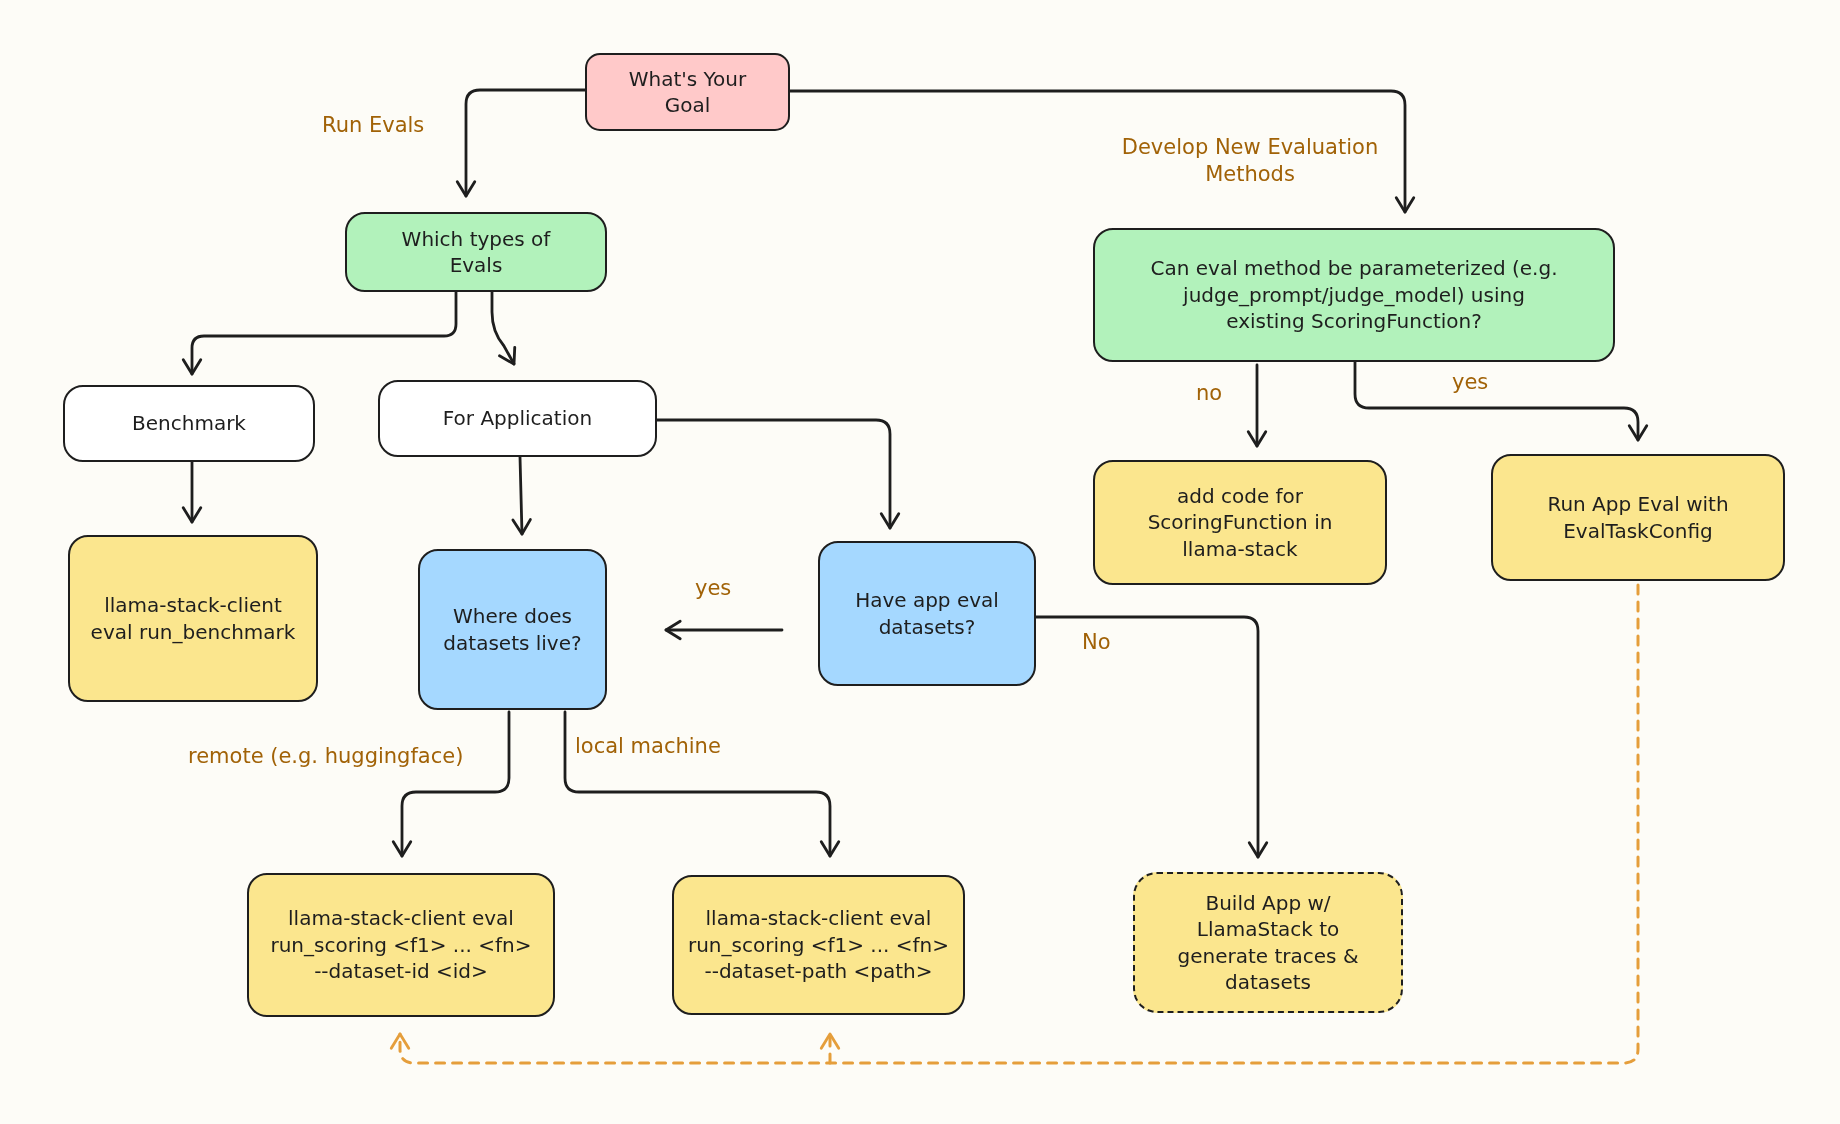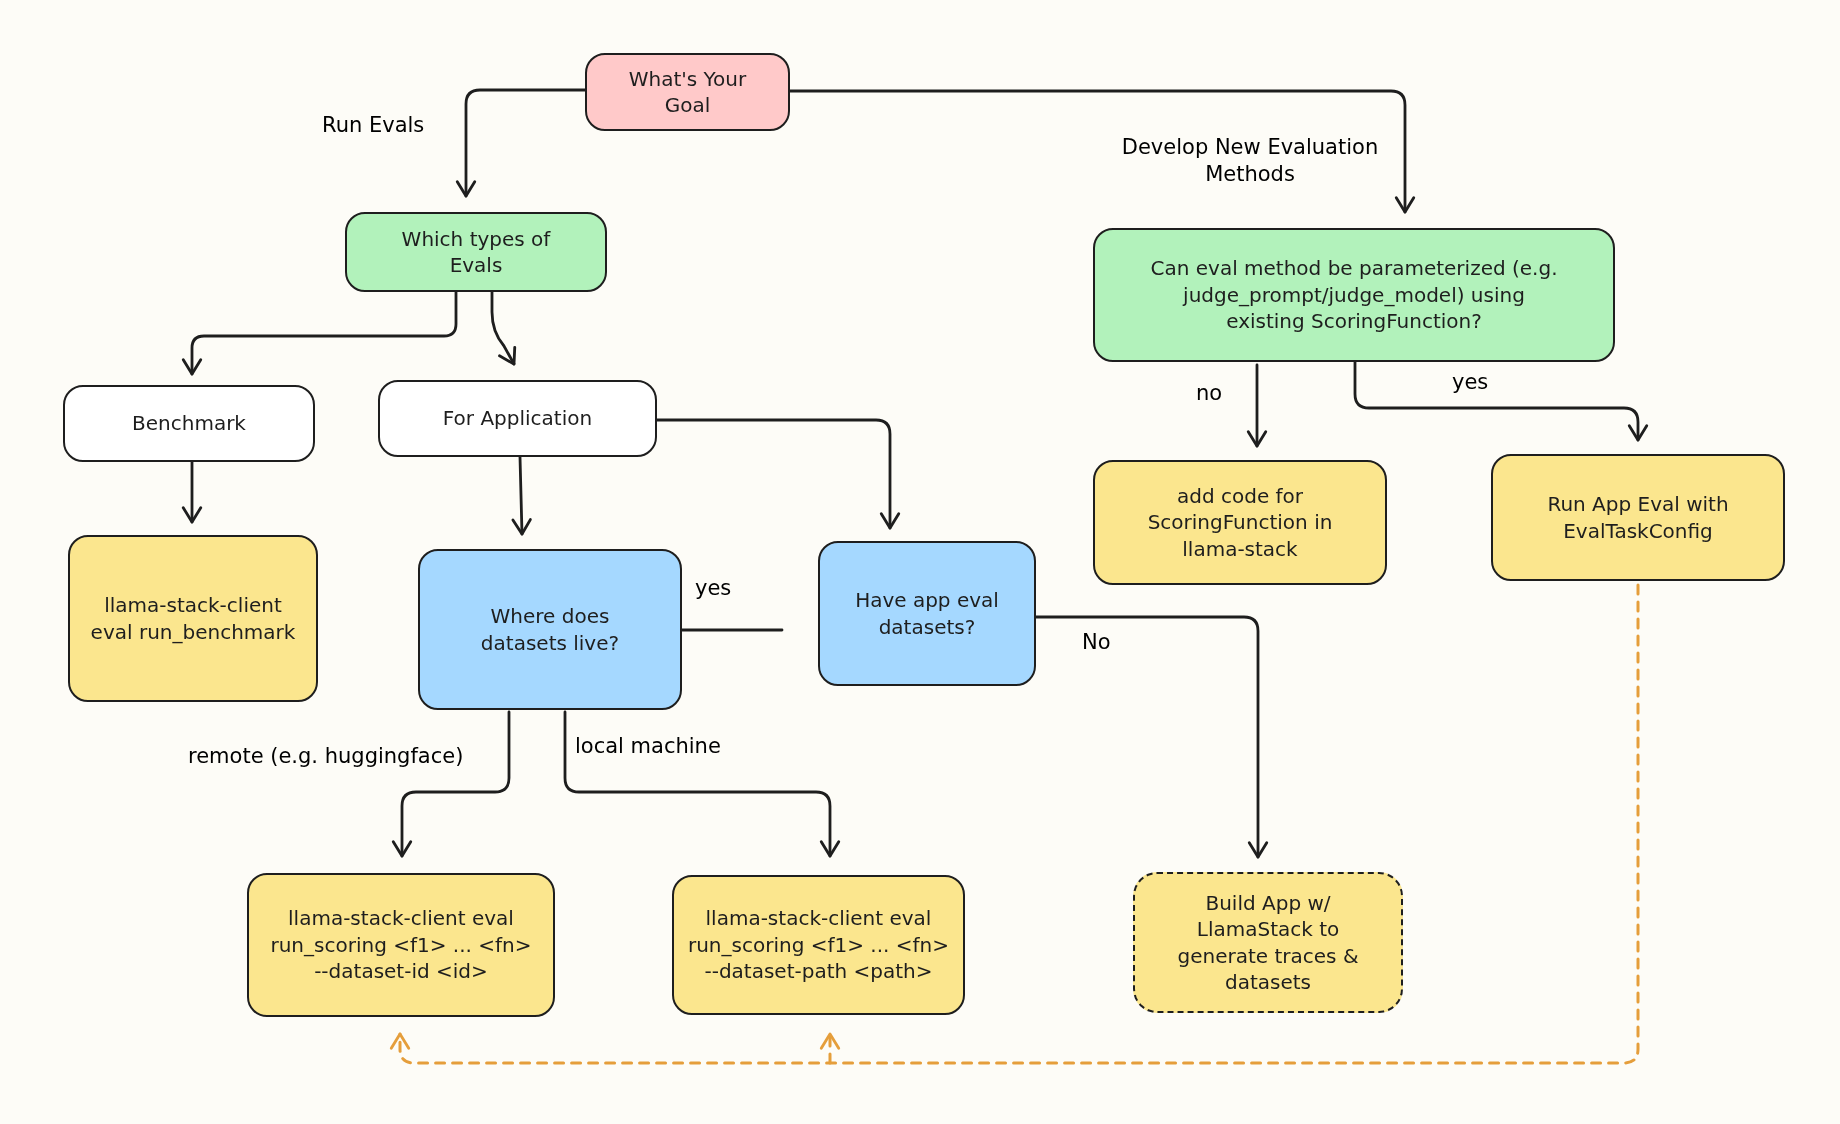--- a/index.html
+++ b/index.html
@@ -35,21 +35,21 @@
   .green  { background:#b2f2bb; }
   .blue   { background:#a5d8ff; }
   .yellow { background:#fbe68e; }
   .white  { background:#ffffff; }
   .dashed { border-style:dashed; border-radius:24px; }
   .lbl {
     position:absolute;
     font-size:21px;
     line-height:1.3;
     white-space:pre-line;
-    color:#000000;
+    color:#a16207;
   }
   .lbl.center { text-align:center; }
 </style>
 </head>
 <body>
 
 <div id="canvas">
 
   <svg id="edges" viewBox="0 0 1840 1124">
     <defs>
@@ -74,38 +74,38 @@
       <path d="M 1355 362 L 1355 394 Q 1355 408 1369 408 L 1624 408 Q 1638 408 1638 422 L 1638 440" marker-end="url(#ah)"></path>
       <path d="M 509 712 L 509 778 Q 509 792 495 792 L 416 792 Q 402 792 402 806 L 402 856" marker-end="url(#ah)"></path>
       <path d="M 565 712 L 565 778 Q 565 792 579 792 L 816 792 Q 830 792 830 806 L 830 856" marker-end="url(#ah)"></path>
     </g>
     <g fill="none" stroke="#e59e3b" stroke-width="3" stroke-linecap="round" stroke-dasharray="9 8">
       <path d="M 1638 585 L 1638 1049 Q 1638 1063 1624 1063 L 414 1063 Q 400 1063 400 1049 L 400 1034" marker-end="url(#ah-orange)"></path>
       <path d="M 830 1063 L 830 1034" marker-end="url(#ah-orange)"></path>
     </g>
   </svg>
 
-  <div class="node pink" style="left:585px;  top:53px;  width:205px; height:78px;">What's Your
+  <div class="node pink" style="left:585px;  top:53px;  width:205px; height:78px;border-radius:15px;">What's Your
 Goal</div>
 
   <div class="node green" style="left:345px;  top:212px; width:262px; height:80px;">Which types of
 Evals</div>
 
   <div class="node green" style="left:1093px; top:228px; width:522px; height:134px;">Can eval method be parameterized (e.g.
 judge_prompt/judge_model) using
 existing ScoringFunction?</div>
 
   <div class="node white" style="left:63px;   top:385px; width:252px; height:77px;">Benchmark</div>
 
   <div class="node white" style="left:378px;  top:380px; width:279px; height:77px;">For Application</div>
 
   <div class="node yellow" style="left:68px;   top:535px; width:250px; height:167px;">llama-stack-client
 eval run_benchmark</div>
 
-  <div class="node blue" style="left:418px;  top:549px; width:264px; height:161px;">Where does
+  <div class="node blue" style="left:418px;  top:549px; width:189px; height:161px;">Where does
 datasets live?</div>
 
   <div class="node blue" style="left:782px;  top:541px; width:218px; height:145px;margin-left:36px;">Have app eval
 datasets?</div>
 
   <div class="node yellow" style="left:1093px; top:460px; width:294px; height:125px;">add code for
 ScoringFunction in
 llama-stack</div>
 
   <div class="node yellow" style="left:1491px; top:454px; width:294px; height:127px;">Run App Eval with

